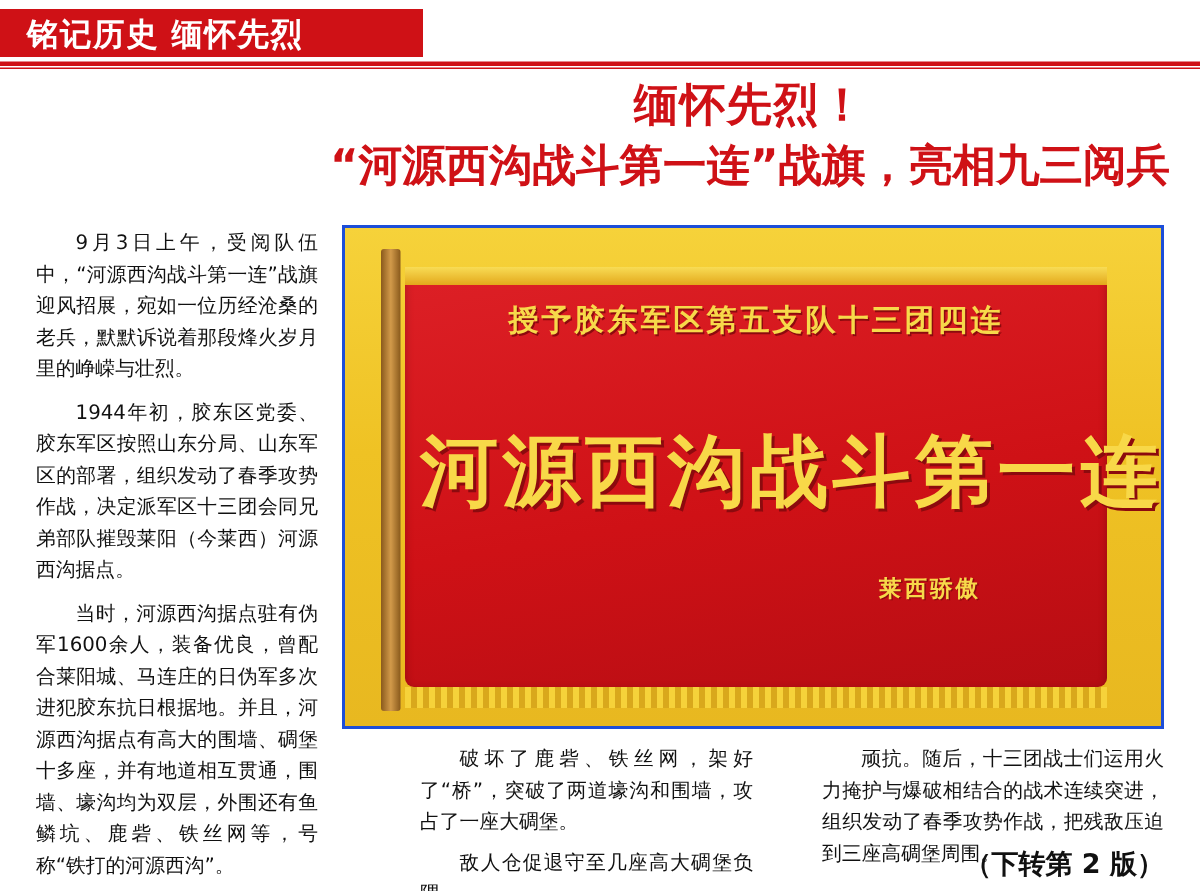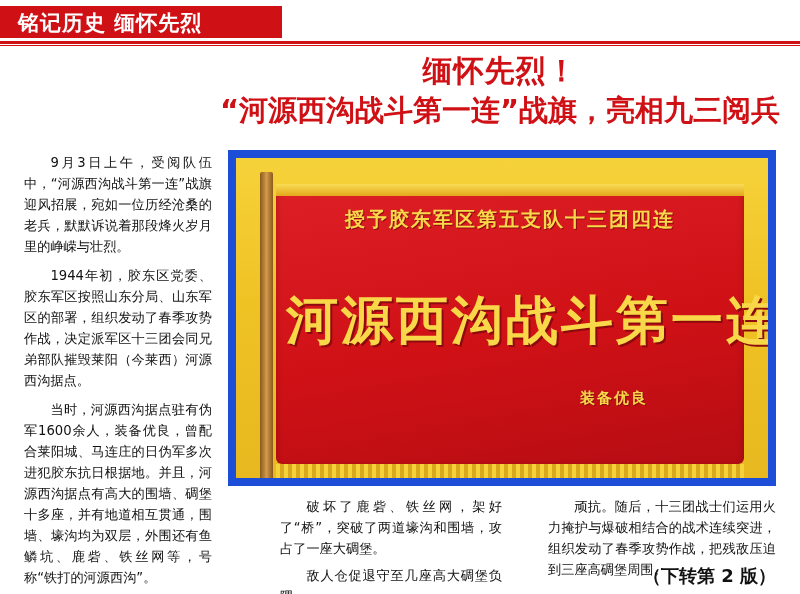--- a/index.html
+++ b/index.html
@@ -114,21 +114,21 @@
   }
 
   
   .flag-wrap {
     position: absolute;
     left: 228px;
     top: 150px;
     width: 548px;
     height: 336px;
     background: #f3c92b;
-    border: 8px solid #1d4ed8;
+    border: 2px solid #1d4ed8;
     box-sizing: border-box;
     overflow: hidden;
   }
   .flag-gold-inner {
     position: absolute;
     left: 0;
     top: 0;
     right: 0;
     bottom: 0;
     background: linear-gradient(180deg,#f6d23a 0%, #efc224 45%, #e8b820 100%);
@@ -274,21 +274,21 @@
 
   <div class="flag-wrap">
     <div class="flag-gold-inner"></div>
     <div class="flag-pole"></div>
     <div class="flag-red">
       <div class="flag-top-band" style="left:0;top:0;width:100%;"></div>
     </div>
     <div class="flag-line-top">授予胶东军区第五支队十三团四连</div>
     <div class="flag-line-main">河源西沟战斗第一连</div>
     <div class="flag-sig">
-      <div>装备优良</div>
+      <div>莱西骄傲</div>
     </div>
     <div class="flag-fringe"></div>
   </div>
 
   <div class="cols-bottom">
     <div class="bcol c1"></div>
     <div class="bcol c2">
       <p>破坏了鹿砦、铁丝网，架好了“桥”，突破了两道壕沟和围墙，攻占了一座大碉堡。</p>
       <p>敌人仓促退守至几座高大碉堡负隅</p>
     </div>

